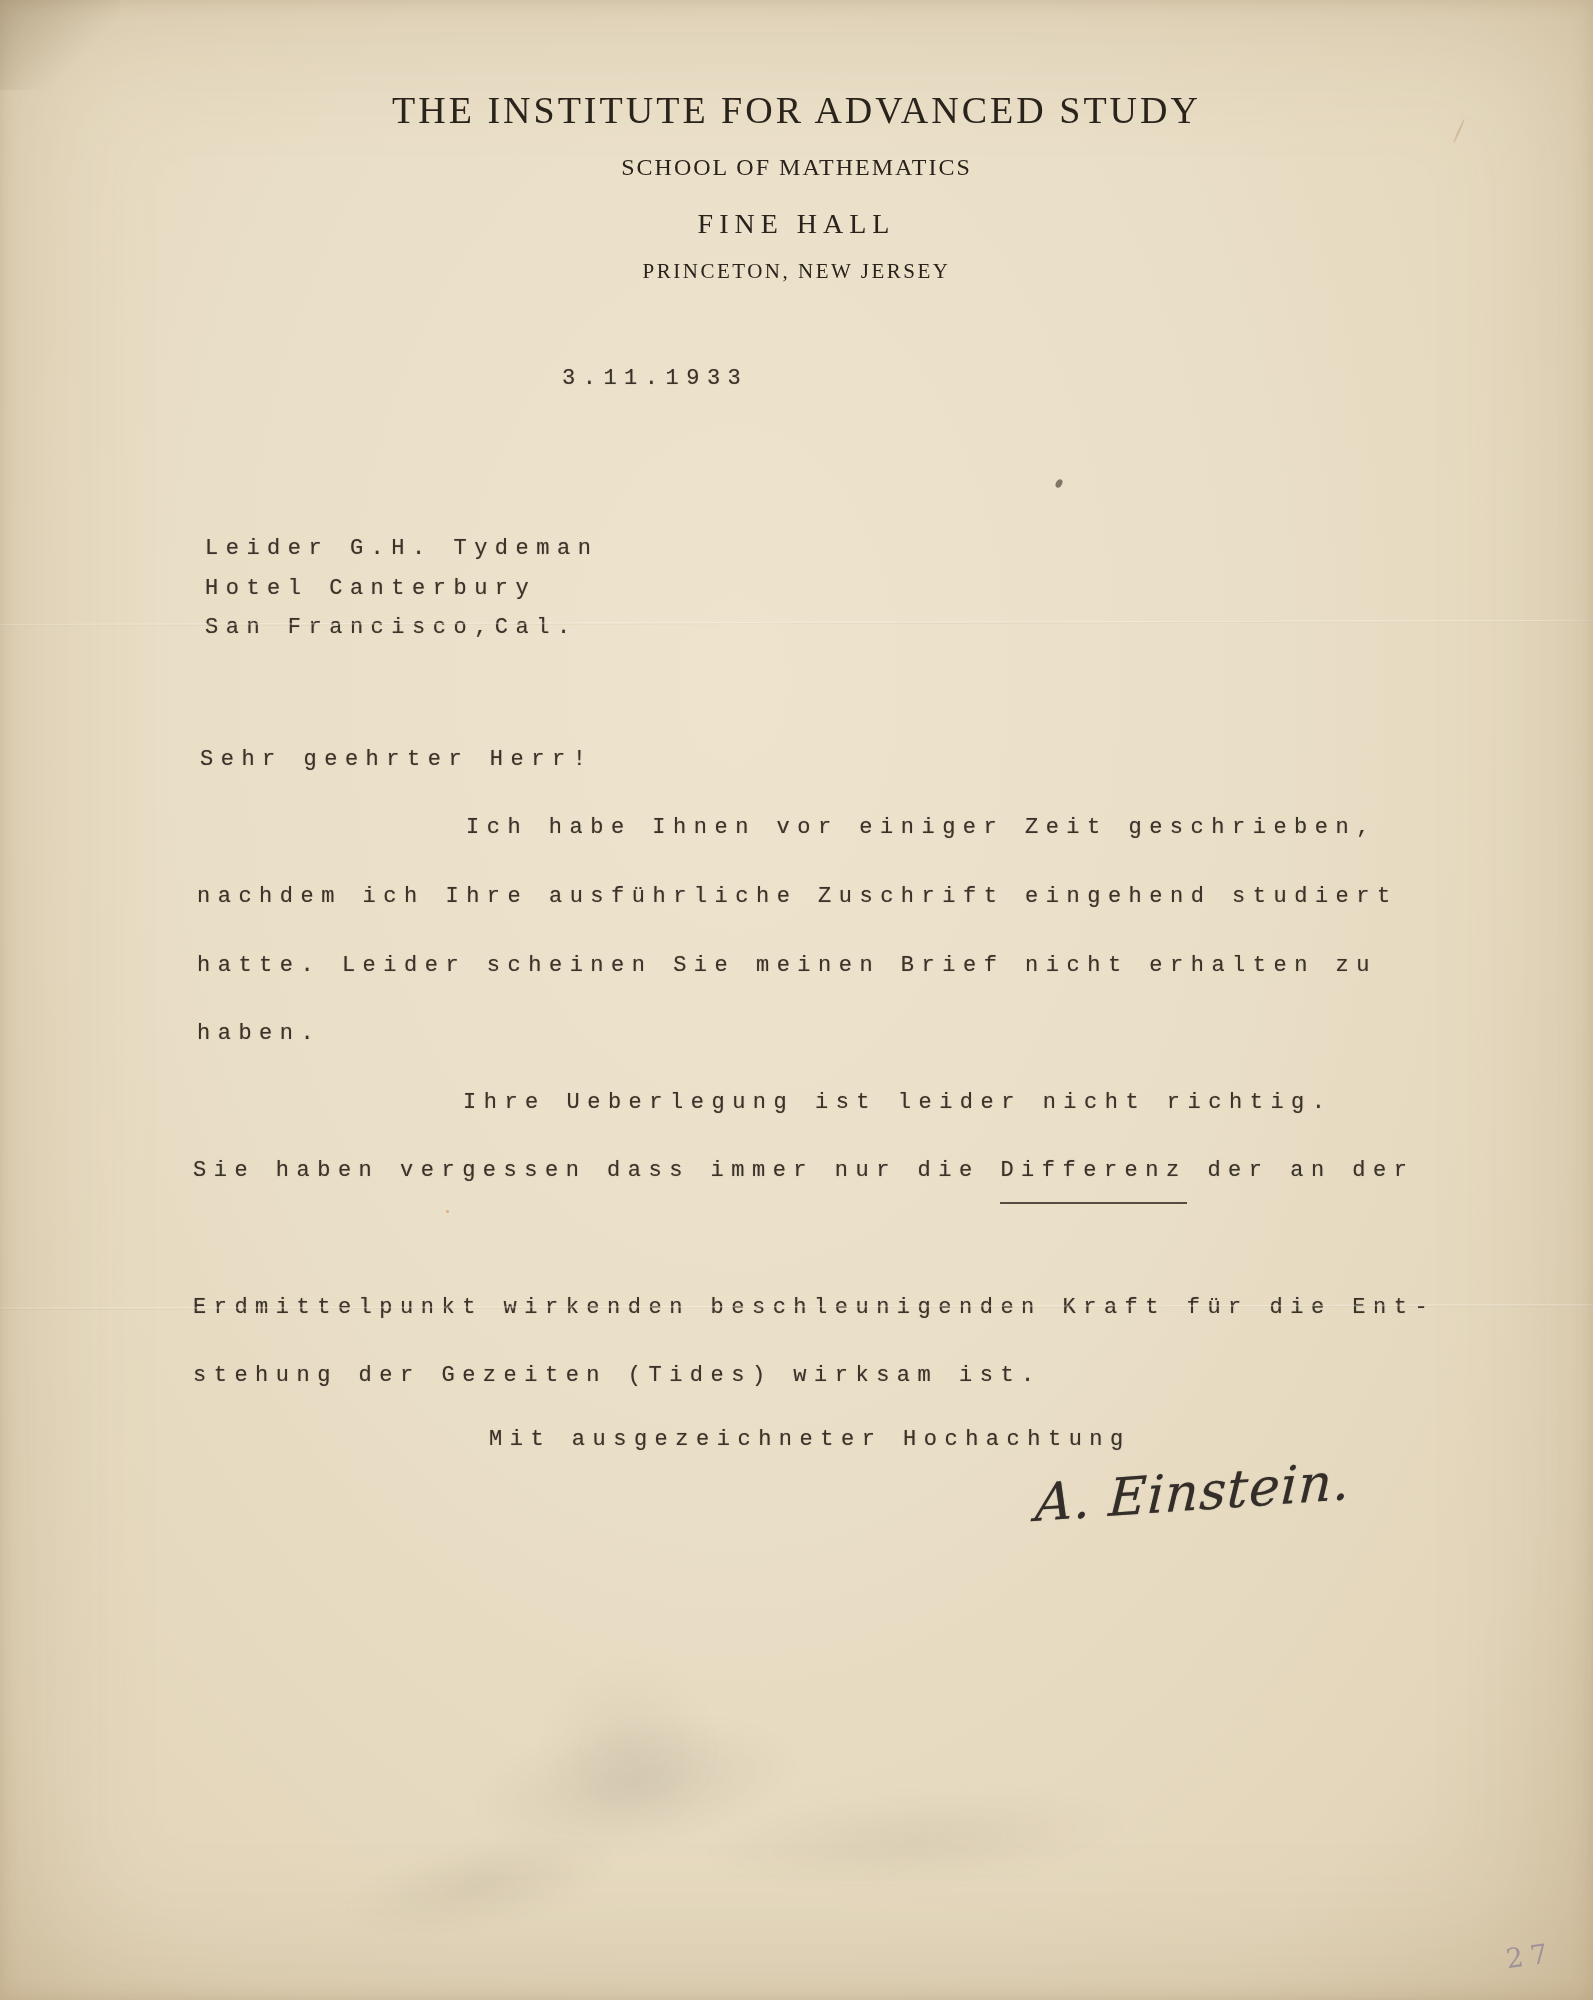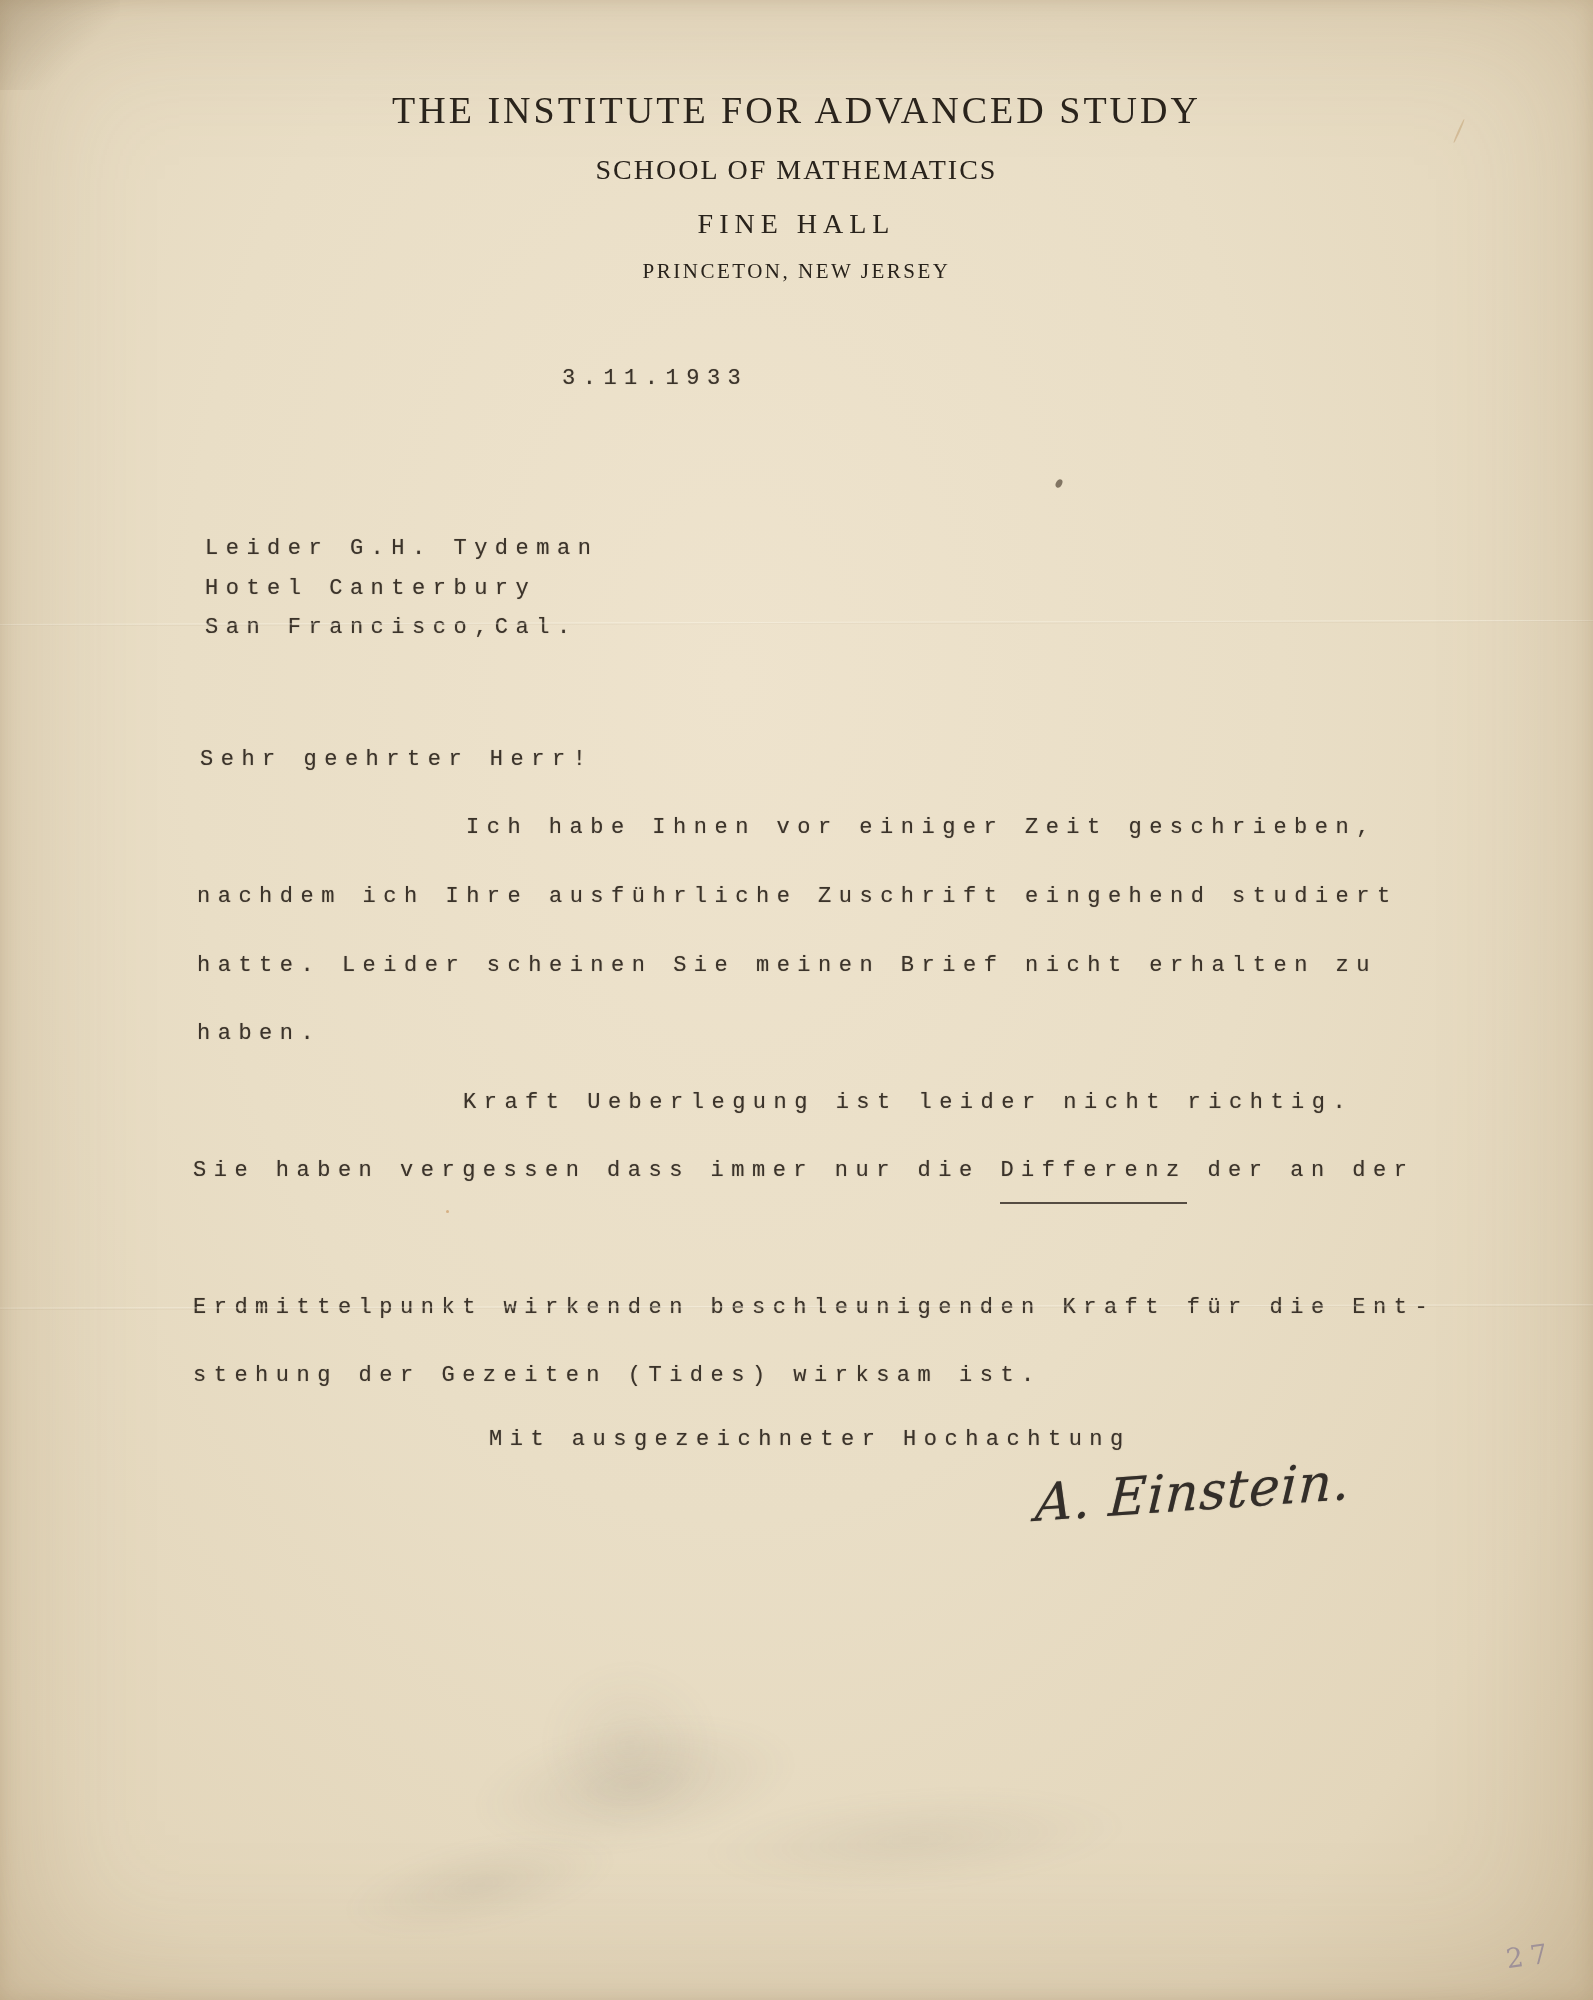--- a/index.html
+++ b/index.html
@@ -12,21 +12,21 @@
             background:linear-gradient(135deg, rgba(90,72,48,.25), rgba(90,72,48,0) 65%);}
   
   .crease{position:absolute;left:0;width:100%;height:2px;pointer-events:none;
           background:linear-gradient(to bottom, rgba(255,252,240,.55), rgba(146,120,82,.12));}
   .crease1{top:622px;transform:rotate(-.15deg);}
   .crease2{top:1306px;transform:rotate(-.12deg);}
   
   .lh{position:absolute;left:0;width:100%;text-align:center;
       font-family:"Liberation Serif",serif;color:#29231c;white-space:pre;}
   .lh1{top:88px;font-size:38px;letter-spacing:3px;}
-  .lh2{top:154px;font-size:28px;letter-spacing:2px;}
+  .lh2{top:154px;font-size:24px;letter-spacing:2px;}
   .lh3{top:208px;font-size:28px;letter-spacing:6px;}
   .lh4{top:259px;font-size:21px;letter-spacing:2.5px;}
   
   .t{position:absolute;font-family:"Liberation Mono",monospace;font-size:22px;
      letter-spacing:7.5px;color:#3b332a;white-space:pre;
      text-shadow:0 0 1px rgba(59,51,42,.45);}
   .l-date{left:562px;top:366px;}
   .l-addr1{left:205px;top:536px;}
   .l-addr2{left:205px;top:576px;}
   .l-addr3{left:205px;top:615px;}
@@ -83,21 +83,21 @@
   <div class="t l-addr2">Hotel Canterbury</div>
   <div class="t l-addr3">San Francisco,Cal.</div>
 
   <div class="t l-sal">Sehr geehrter Herr!</div>
 
   <div class="t l-p1a">Ich habe Ihnen vor einiger Zeit geschrieben,</div>
   <div class="t l-p1b">nachdem ich Ihre ausführliche Zuschrift eingehend studiert</div>
   <div class="t l-p1c">hatte. Leider scheinen Sie meinen Brief nicht erhalten zu</div>
   <div class="t l-p1d">haben.</div>
 
-  <div class="t l-p2a">Kraft Ueberlegung ist leider nicht richtig.</div>
+  <div class="t l-p2a">Ihre Ueberlegung ist leider nicht richtig.</div>
   <div class="t l-p2b"><span>Sie haben vergessen dass immer nur die </span><span class="u">Differenz</span><span> der an der</span></div>
   <div class="t l-p2d">Erdmittelpunkt wirkenden beschleunigenden Kraft für die Ent-</div>
   <div class="t l-p2e">stehung der Gezeiten (Tides) wirksam ist.</div>
 
   <div class="t l-close">Mit ausgezeichneter Hochachtung</div>
   <div class="sig">A. Einstein.</div>
 
   <div class="corner-mark">27</div>
 
   <div class="crease crease1"></div>

